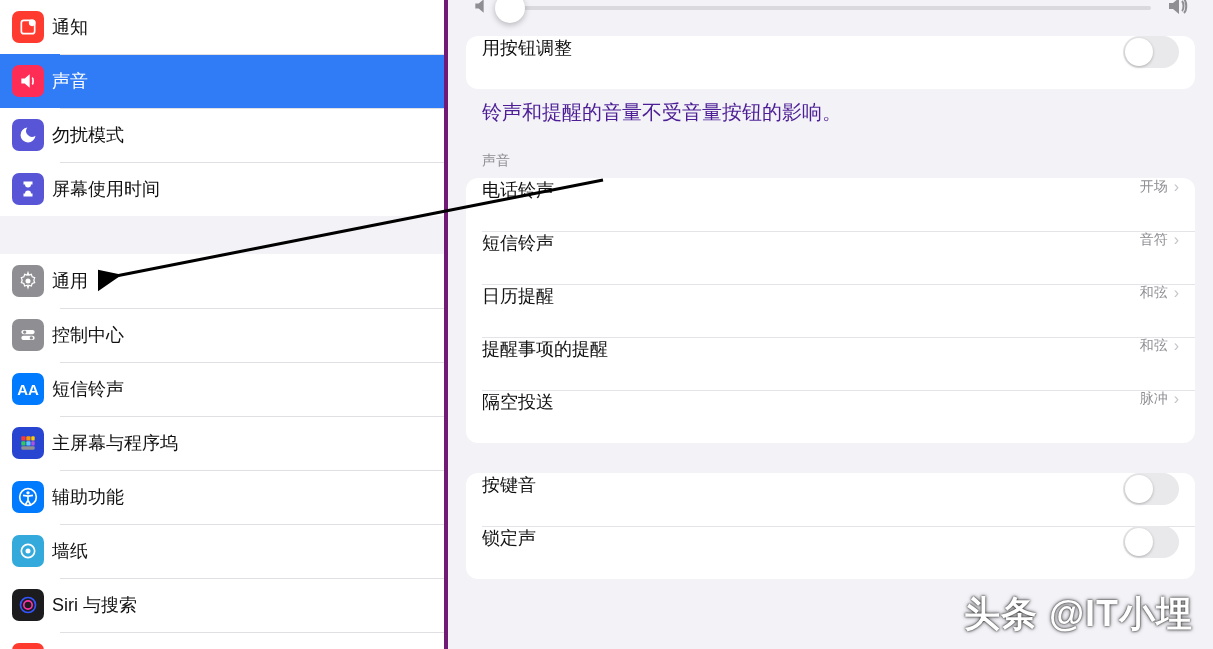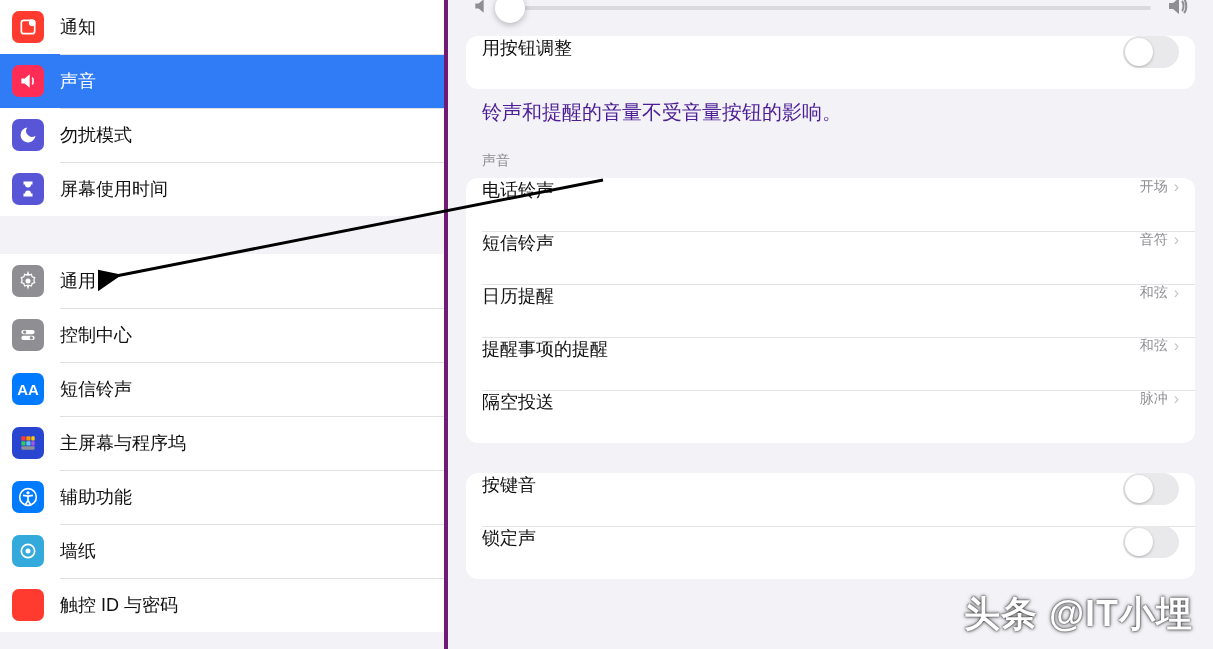--- a/index.html
+++ b/index.html
@@ -41,21 +41,21 @@
     left: 60px; right: 0; top: 0;
     height: 1px;
     background: #e0e0e4;
   }
   .row.selected { background: #2f7cf6; }
   .row.selected .row-label { color: #fff; }
 
   .app-icon {
     width: 32px; height: 32px;
     border-radius: 7px;
-    margin-right: 16px;
+    margin-right: 8px;
     flex: 0 0 32px;
     display:flex;align-items:center;justify-content:center;
     color:#fff;
   }
   .row-label { font-size: 18px; color: #111; }
 
   
   .ic-notif   { background:#ff3b30; }
   .ic-sound   { background:#ff2d55; }
   .ic-dnd     { background:#5856d6; }
@@ -250,20 +250,29 @@
       <div class="row">
         <div class="app-icon ic-wall">
           <svg width="20" height="20" viewBox="0 0 24 24" fill="#fff">
               <circle cx="12" cy="12" r="8" fill="none" stroke="#fff" stroke-width="2"></circle>
               <circle cx="12" cy="12" r="3"></circle>
             </svg>
         </div>
         <span class="row-label">墙纸</span>
       </div>
 
+      <div class="row">
+        <div class="app-icon ic-siri">
+          <svg width="20" height="20" viewBox="0 0 24 24">
+              <circle cx="12" cy="12" r="9" fill="none" stroke="#35f" stroke-width="2"></circle>
+              <circle cx="12" cy="12" r="5" fill="none" stroke="#f3a" stroke-width="2"></circle>
+            </svg>
+        </div>
+        <span class="row-label">Siri 与搜索</span>
+      </div>
 
       <div class="row">
         <div class="app-icon ic-touchid">
           
         </div>
         <span class="row-label">触控 ID 与密码</span>
       </div>
     </div>
   </div>
 

